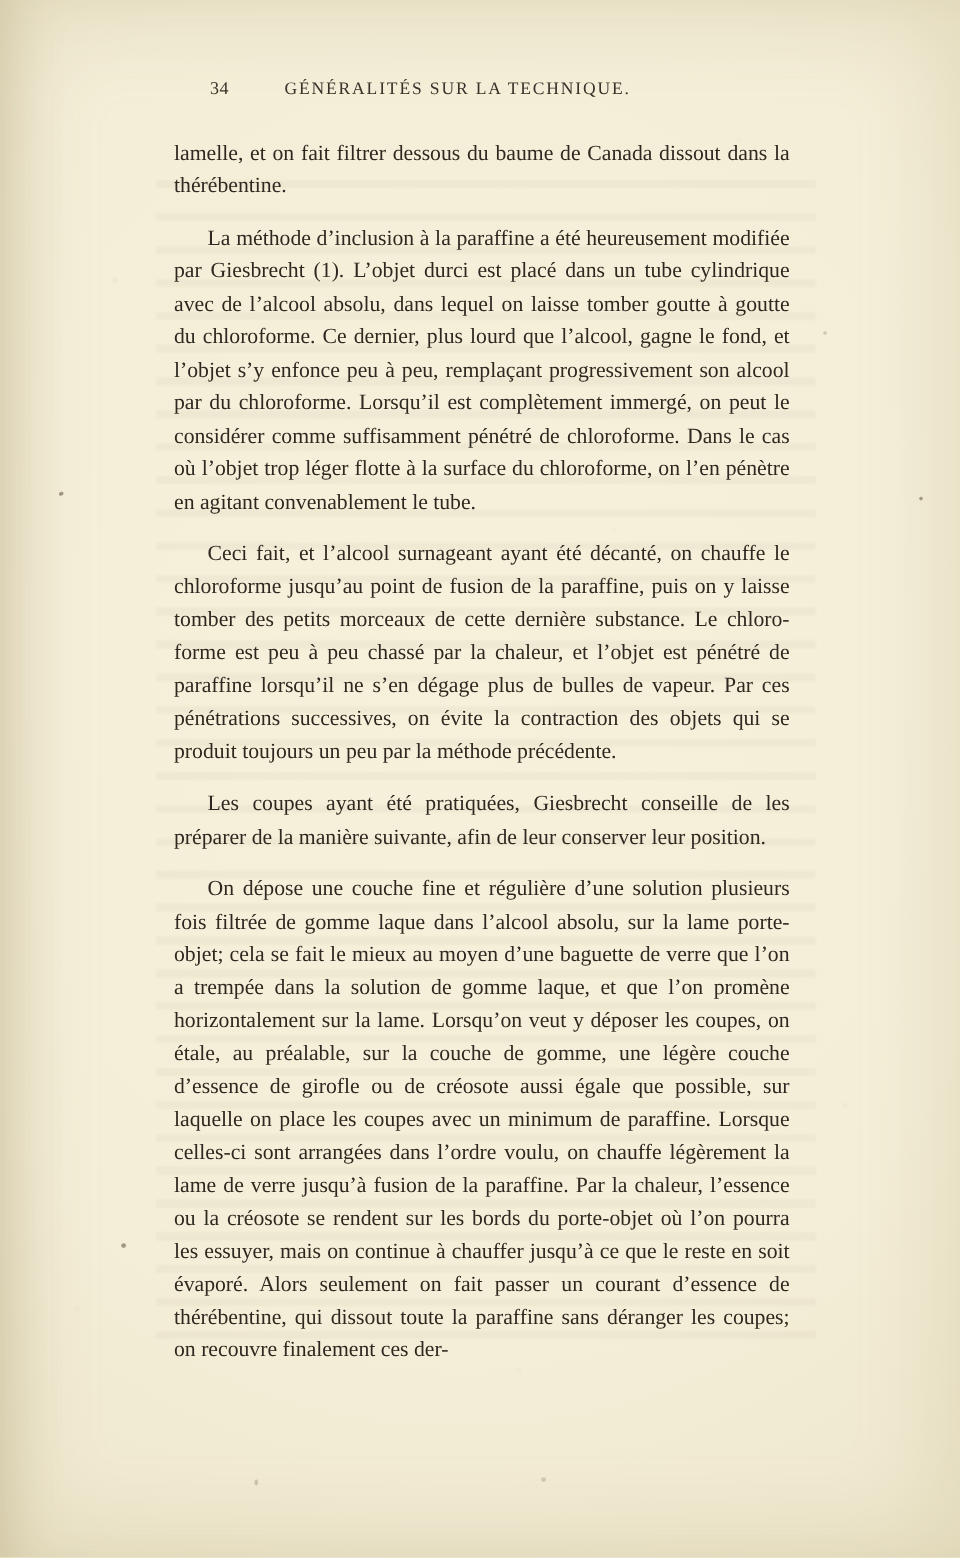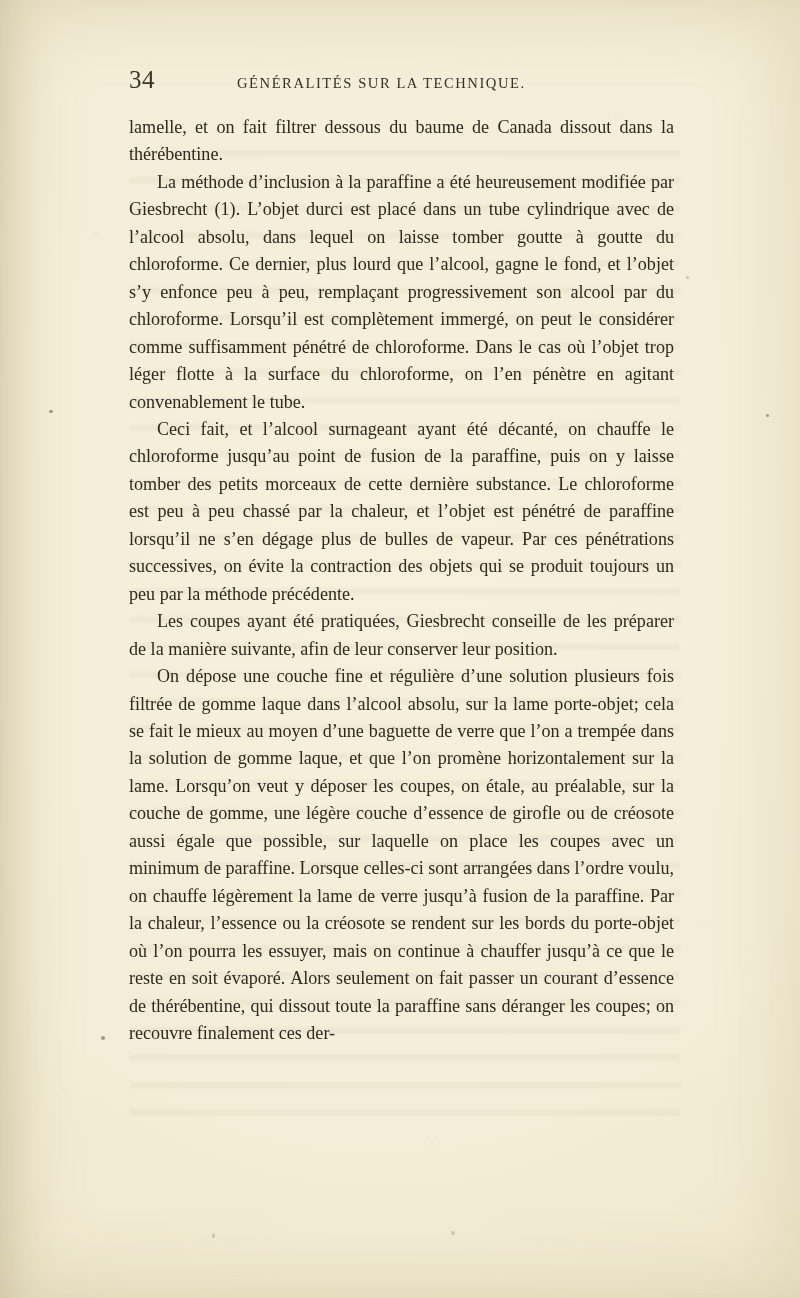--- a/index.html
+++ b/index.html
@@ -73,35 +73,36 @@
   }
 
   .runhead {
     display: flex;
     align-items: baseline;
     height: 26px;
     margin-bottom: 22px;
     color: #3a342a;
   }
   .folio {
-    font-size: 25px;
+    font-size: 15px;
     letter-spacing: .5px;
     width: 108px;
     flex: none;
+    text-align: center;
   }
   .runtitle {
     font-size: 14.6px;
     letter-spacing: 1.55px;
     white-space: nowrap;
     color: #37312a;
     font-family: Liberation Serif, serif;
   }
 
   p.body {
-    margin: 0;
+    margin: 16px;
     text-align: justify;
     text-justify: inter-word;
     font-size: 18.1px;
     line-height: 27.45px;
     text-indent: 28px;
     hyphens: manual;
     color: #2e2920;
   }
   p.body.first { text-indent: 0; }
 

